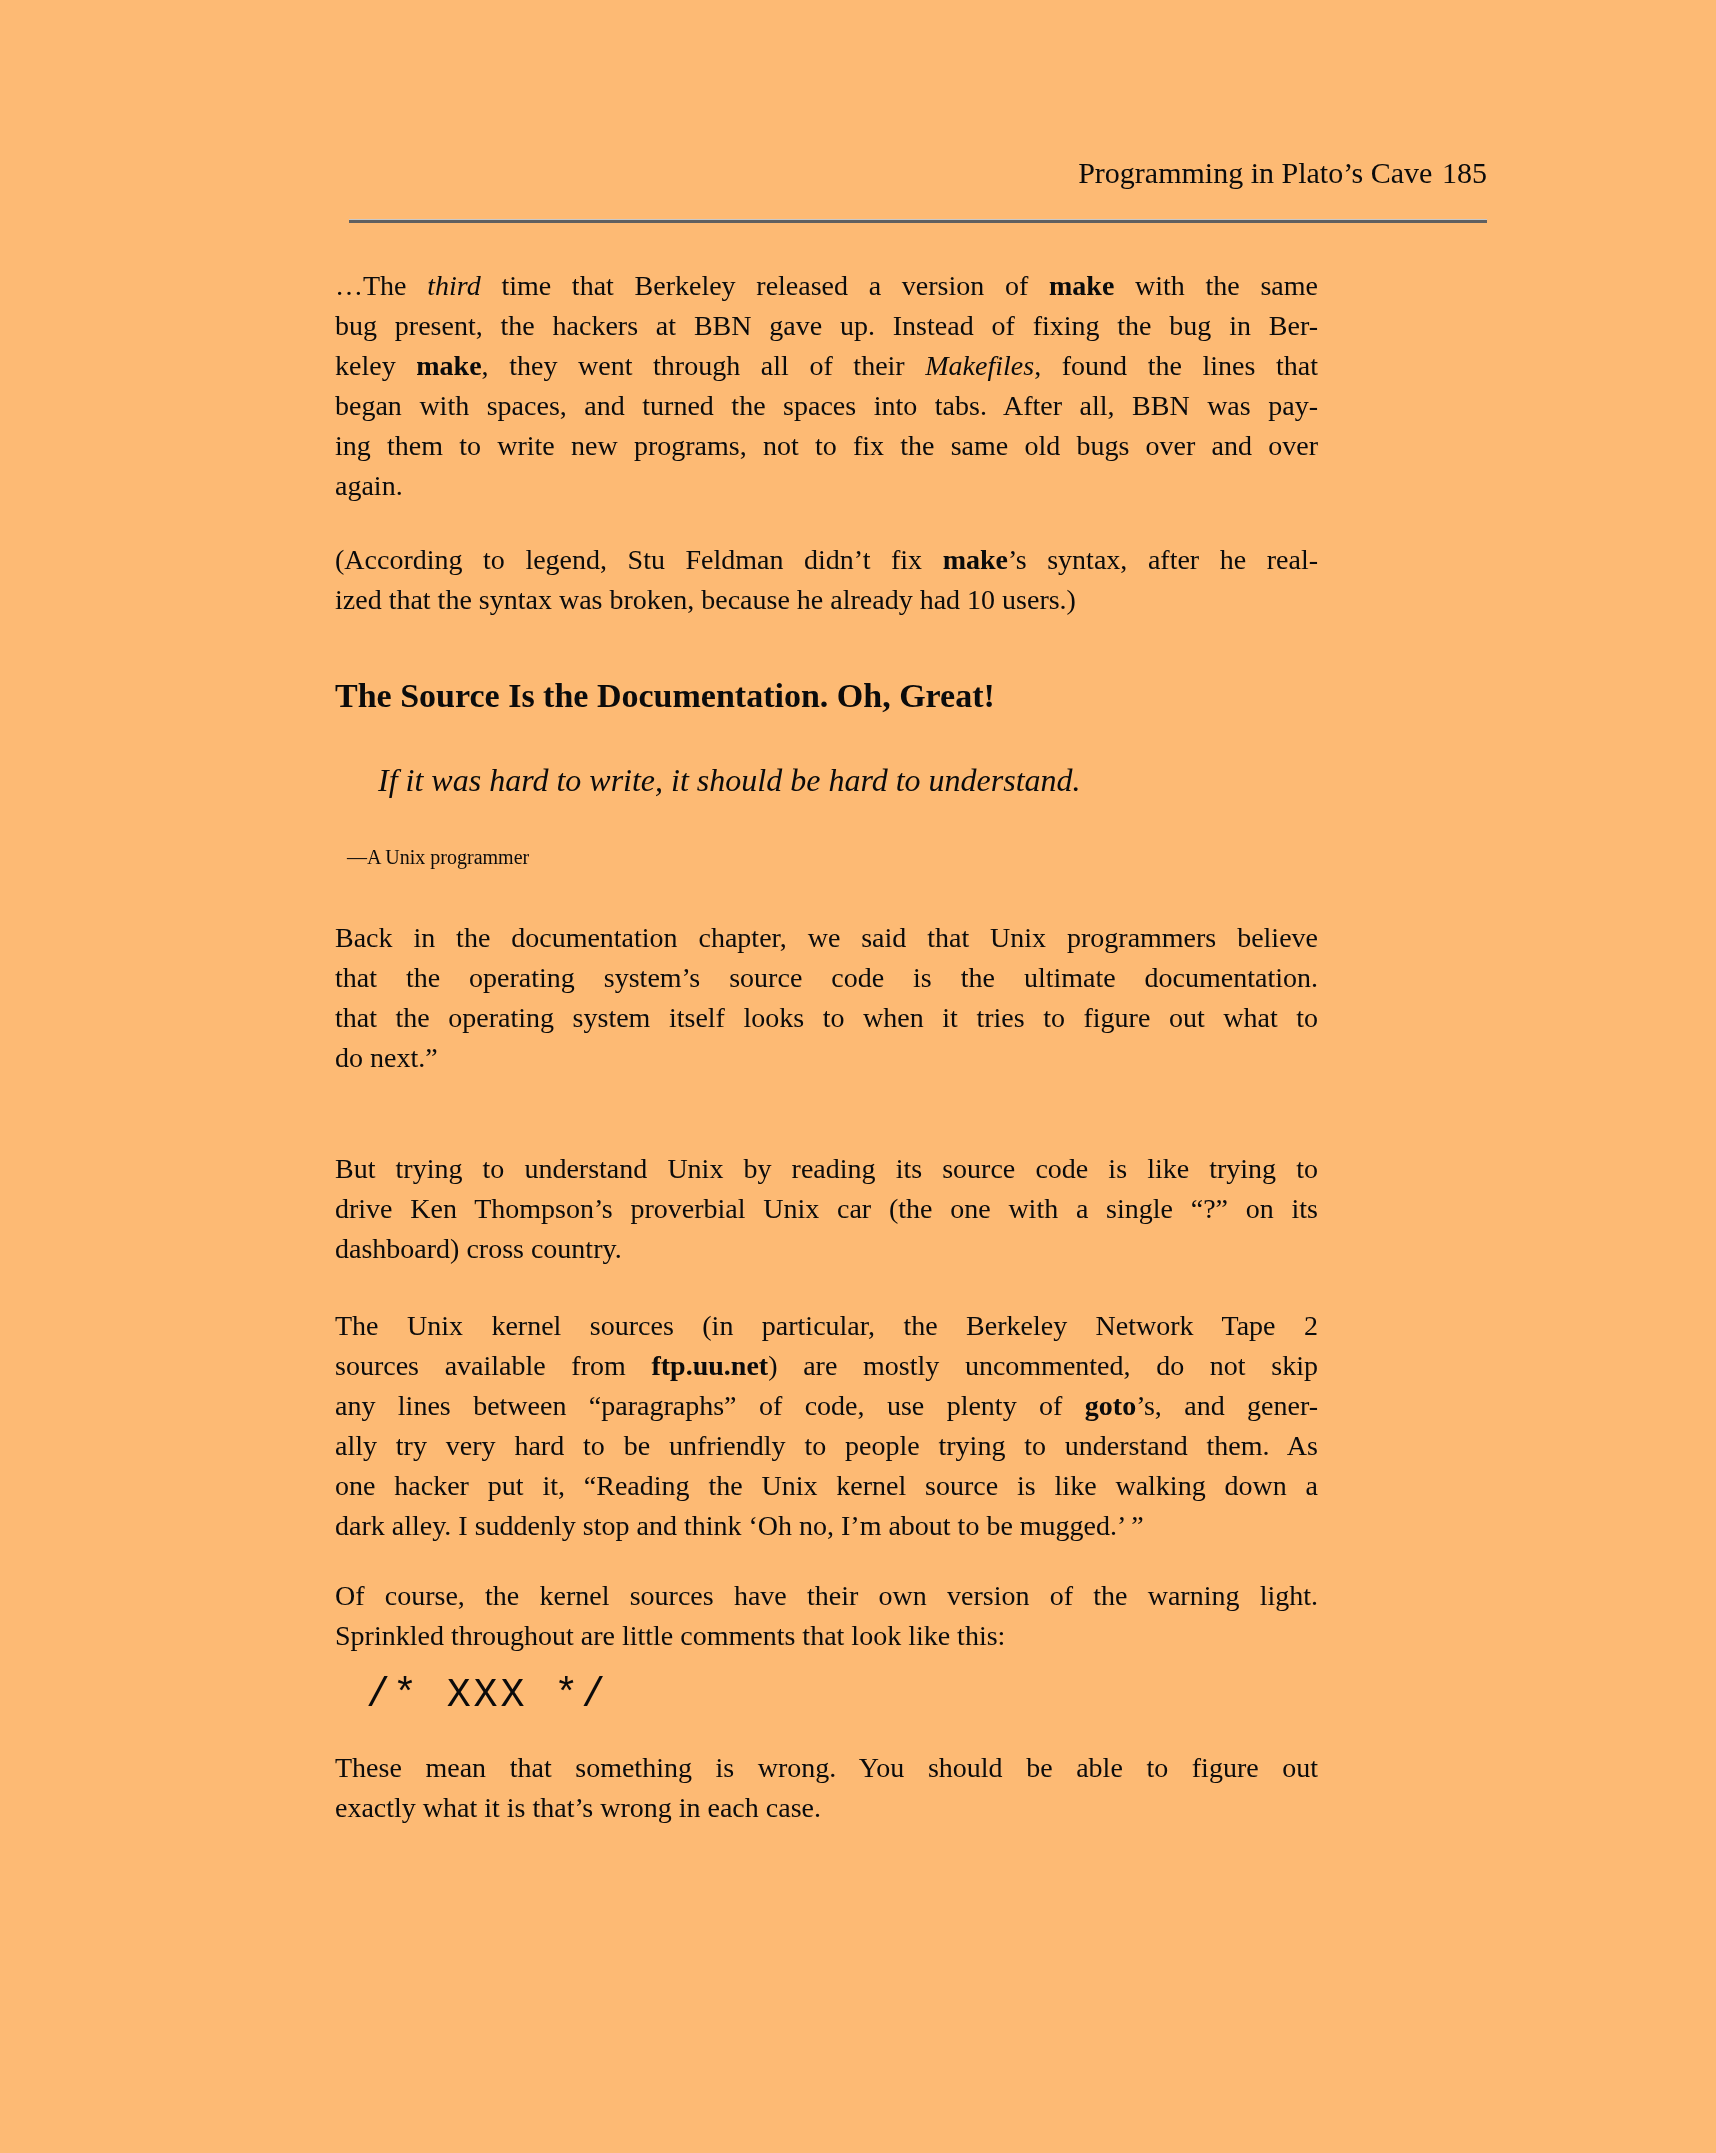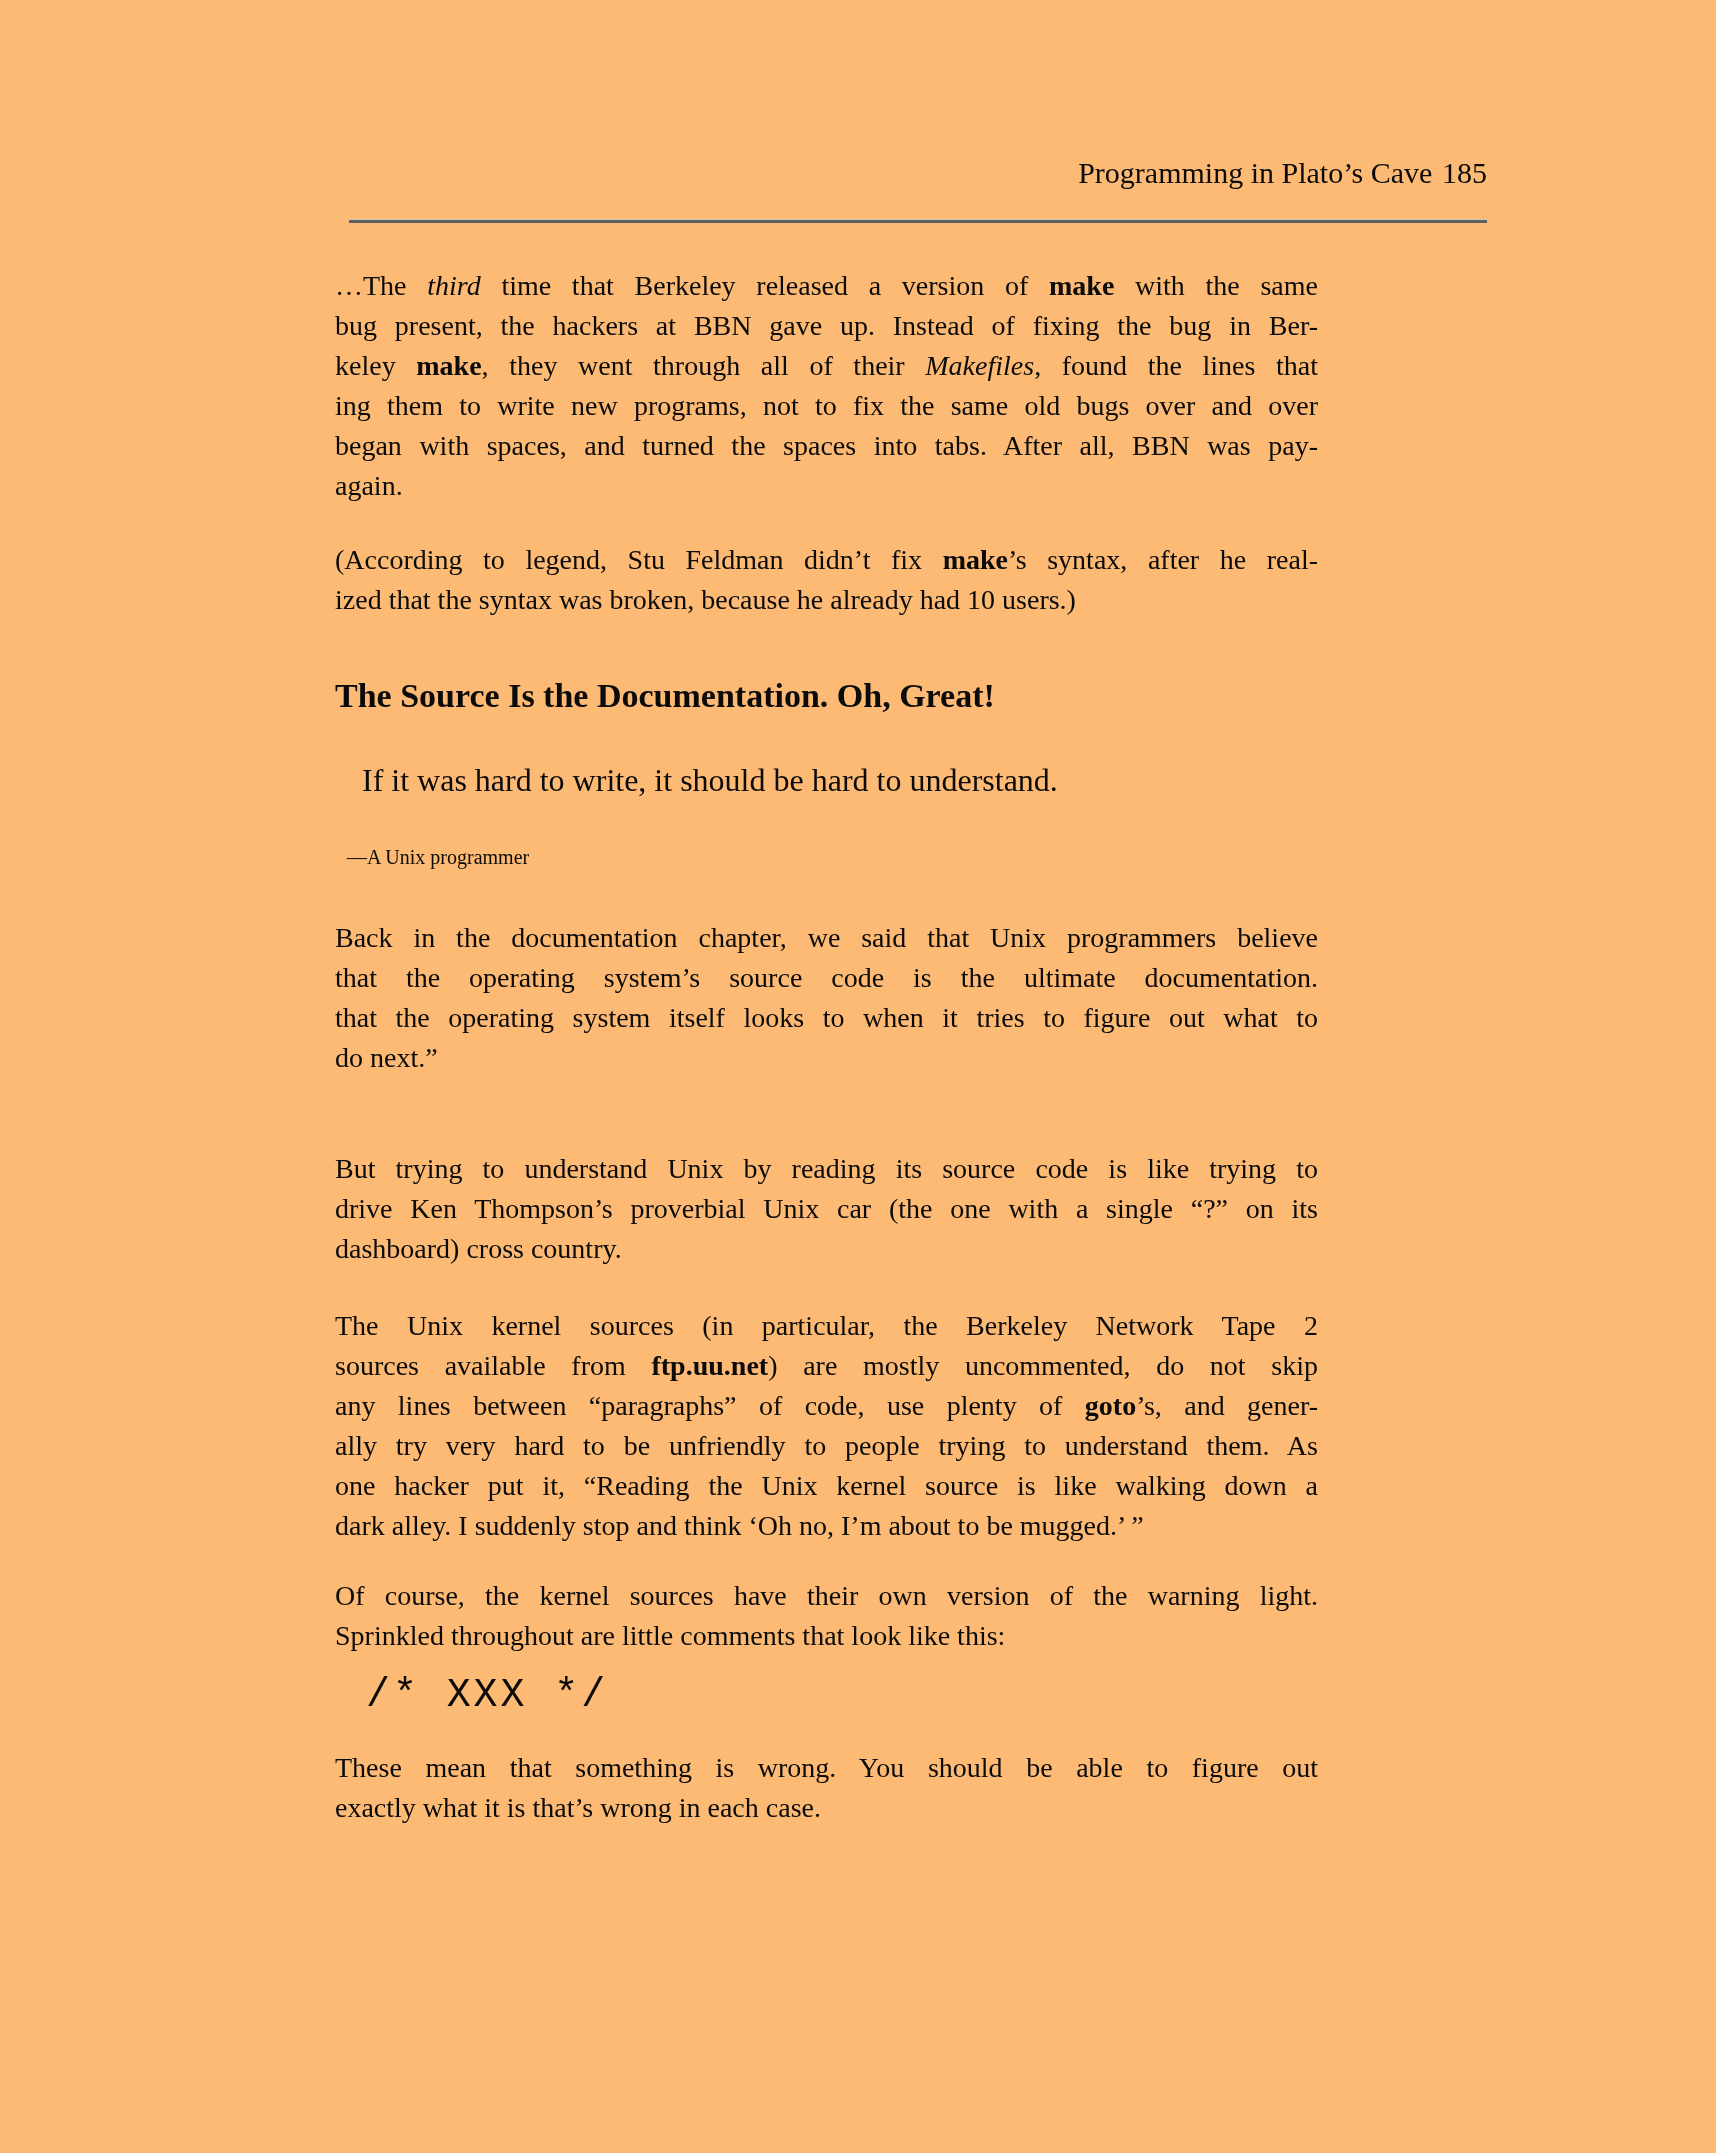--- a/index.html
+++ b/index.html
@@ -64,24 +64,25 @@
   .section-heading {
     position: absolute;
     left: 0;
     width: 983px;
     font-size: 34px;
     line-height: 45px;
     font-weight: bold;
   }
   .epigraph {
     position: absolute;
-    left: 0;
+    left: 16px;
     width: 983px;
     padding-left: 27px;
     box-sizing: border-box;
+    font-style: italic;
     font-size: 32px;
     line-height: 40px;
   }
   .attribution {
     position: absolute;
     left: 12px;
     width: 983px;
     box-sizing: border-box;
     padding-right: 31px;
     text-align: left;
@@ -110,22 +111,22 @@
   </header>
 
   <div class="head-rule"></div>
 
   <main class="body-col">
 
     <div class="para" style="top:266px">
         <div class="pline"><span>…The </span><span class="seg-i">third</span><span> time that Berkeley released a version of </span><span class="seg-b">make</span><span> with the same</span></div>
         <div class="pline"><span>bug present, the hackers at BBN gave up. Instead of fixing the bug in Ber-</span></div>
         <div class="pline"><span>keley </span><span class="seg-b">make</span><span>, they went through all of their </span><span class="seg-i">Makefiles</span><span>, found the lines that</span></div>
+        <div class="pline"><span>began with spaces, and turned the spaces into tabs. After all, BBN was pay-</span></div>
         <div class="pline"><span>ing them to write new programs, not to fix the same old bugs over and over</span></div>
-        <div class="pline"><span>began with spaces, and turned the spaces into tabs. After all, BBN was pay-</span></div>
         <div class="pline last"><span>again.</span></div>
       </div>
 
     <div class="para" style="top:540px">
         <div class="pline"><span>(According to legend, Stu Feldman didn’t fix </span><span class="seg-b">make</span><span>’s syntax, after he real-</span></div>
         <div class="pline last"><span>ized that the syntax was broken, because he already had 10 users.)</span></div>
       </div>
 
     <h2 class="section-heading" style="top:673px; margin:0">The Source Is the Documentation. Oh, Great!</h2>
 

